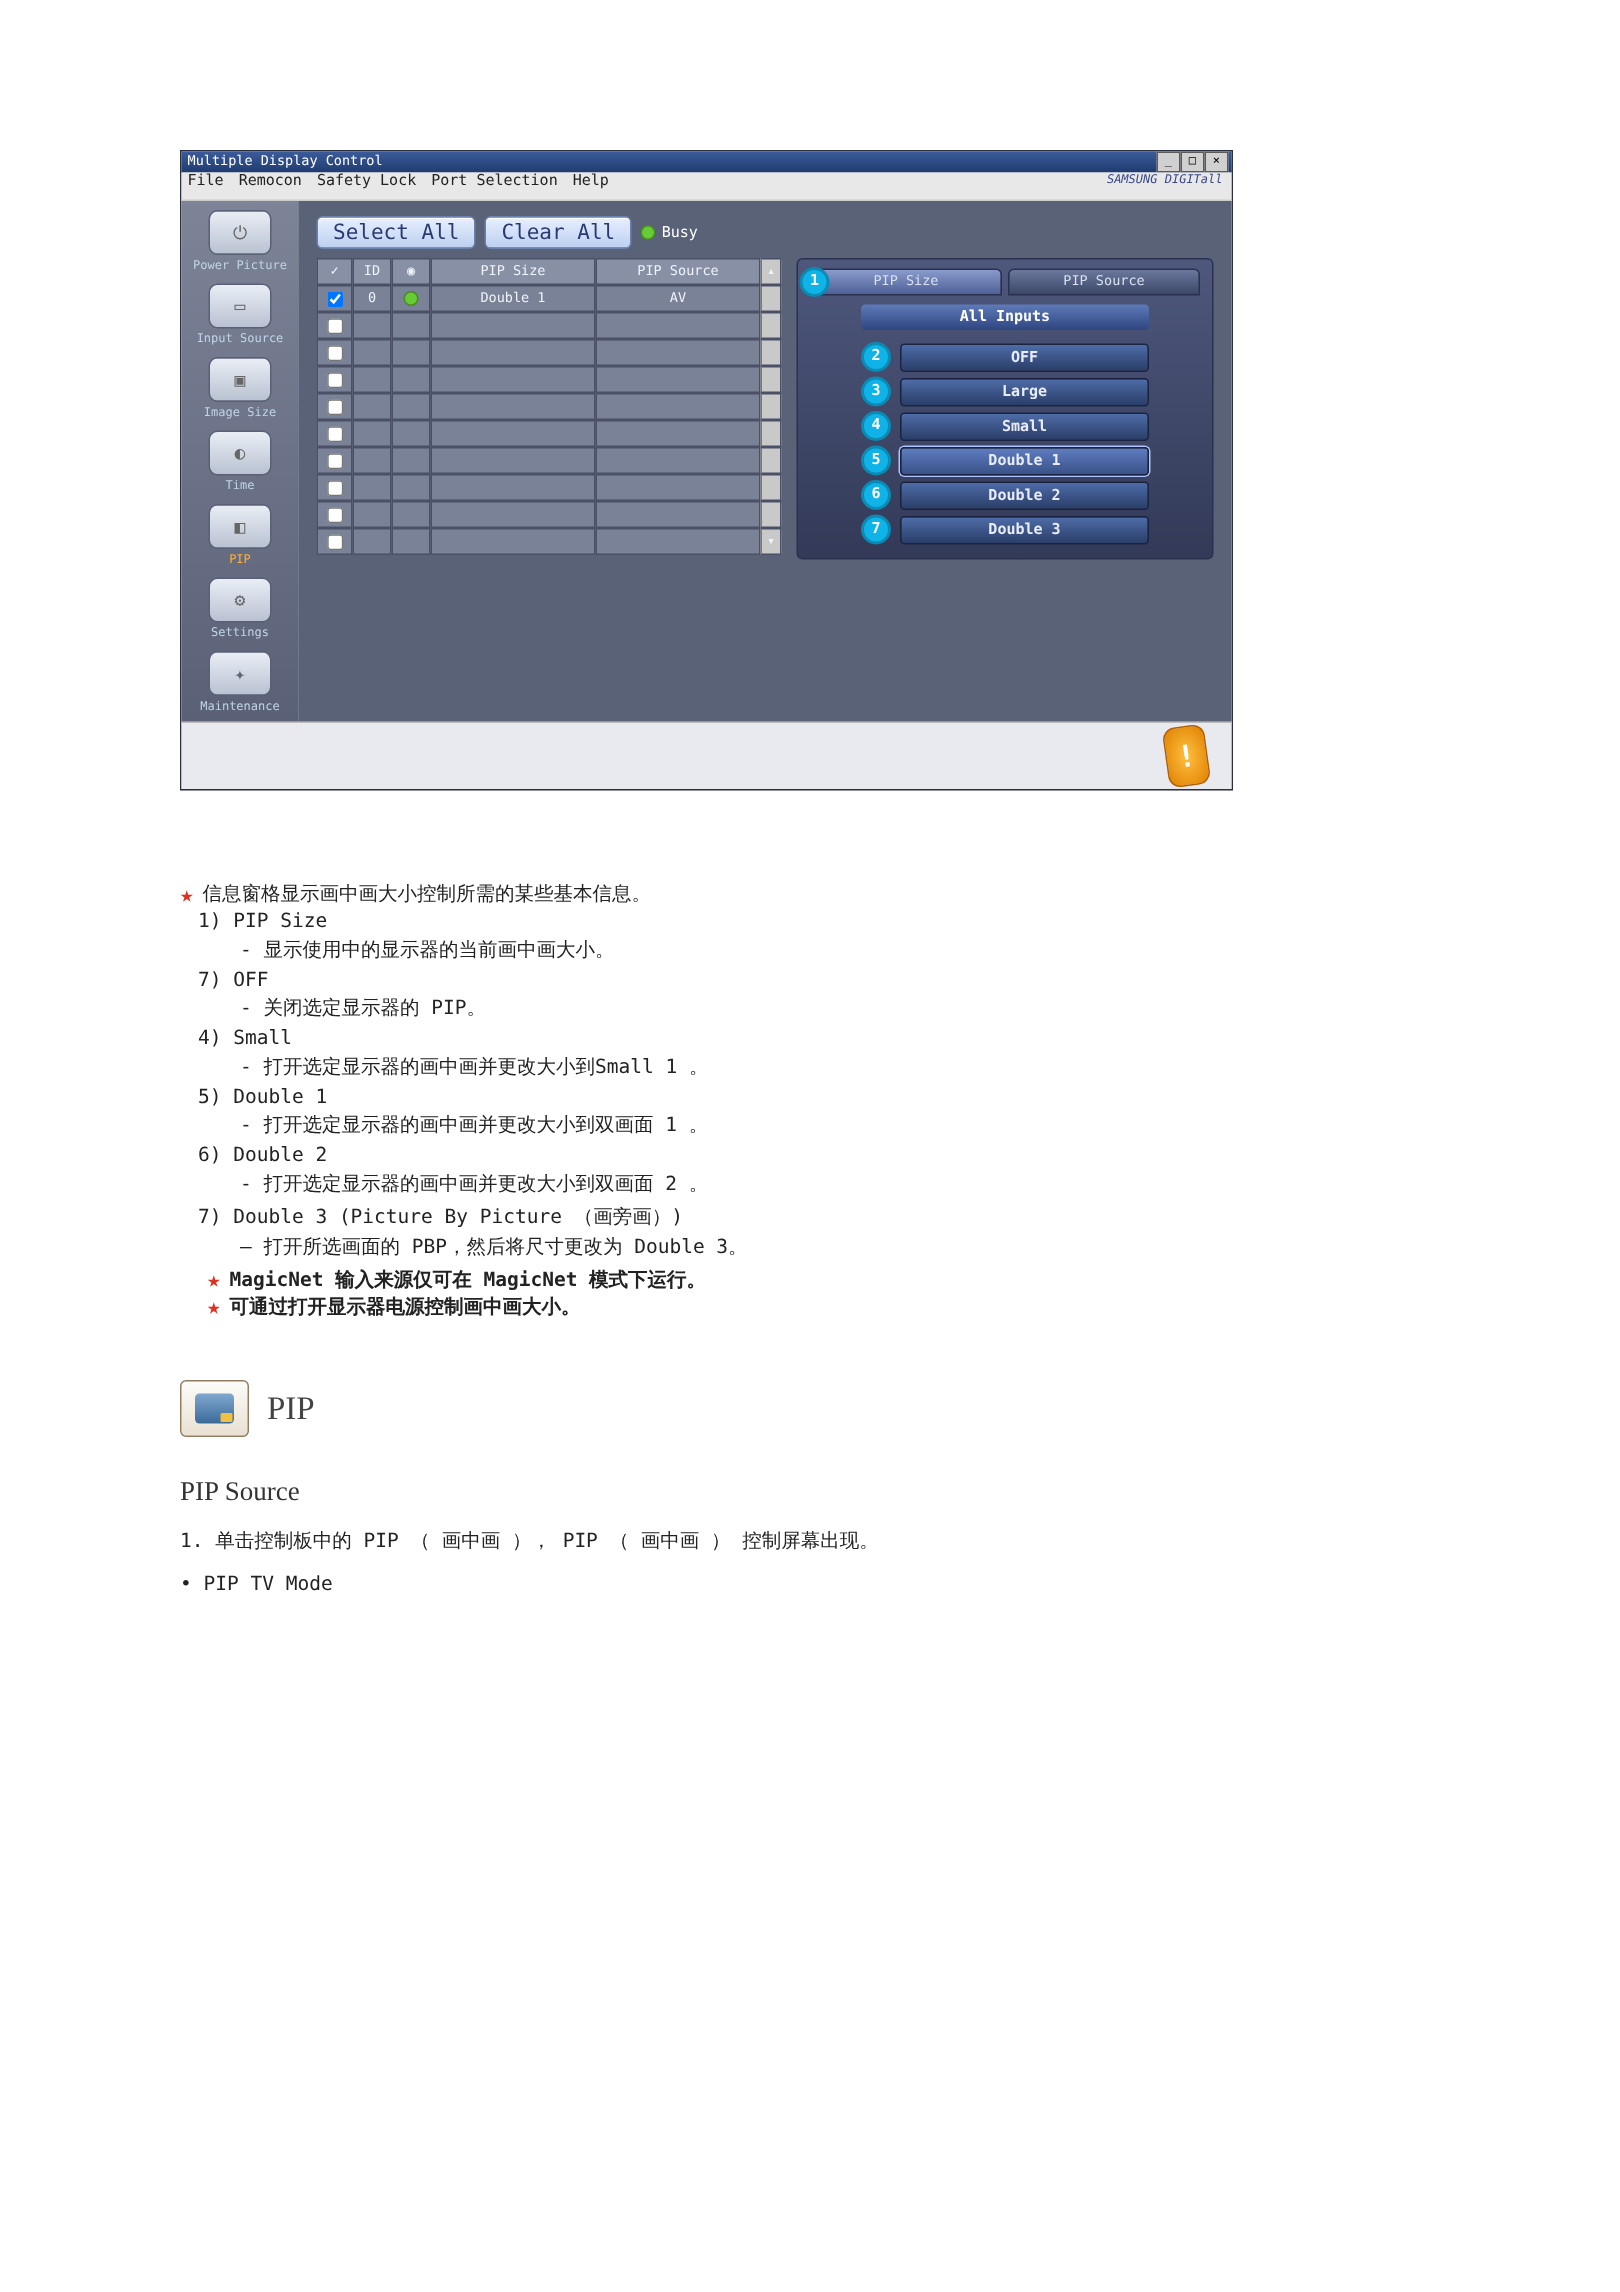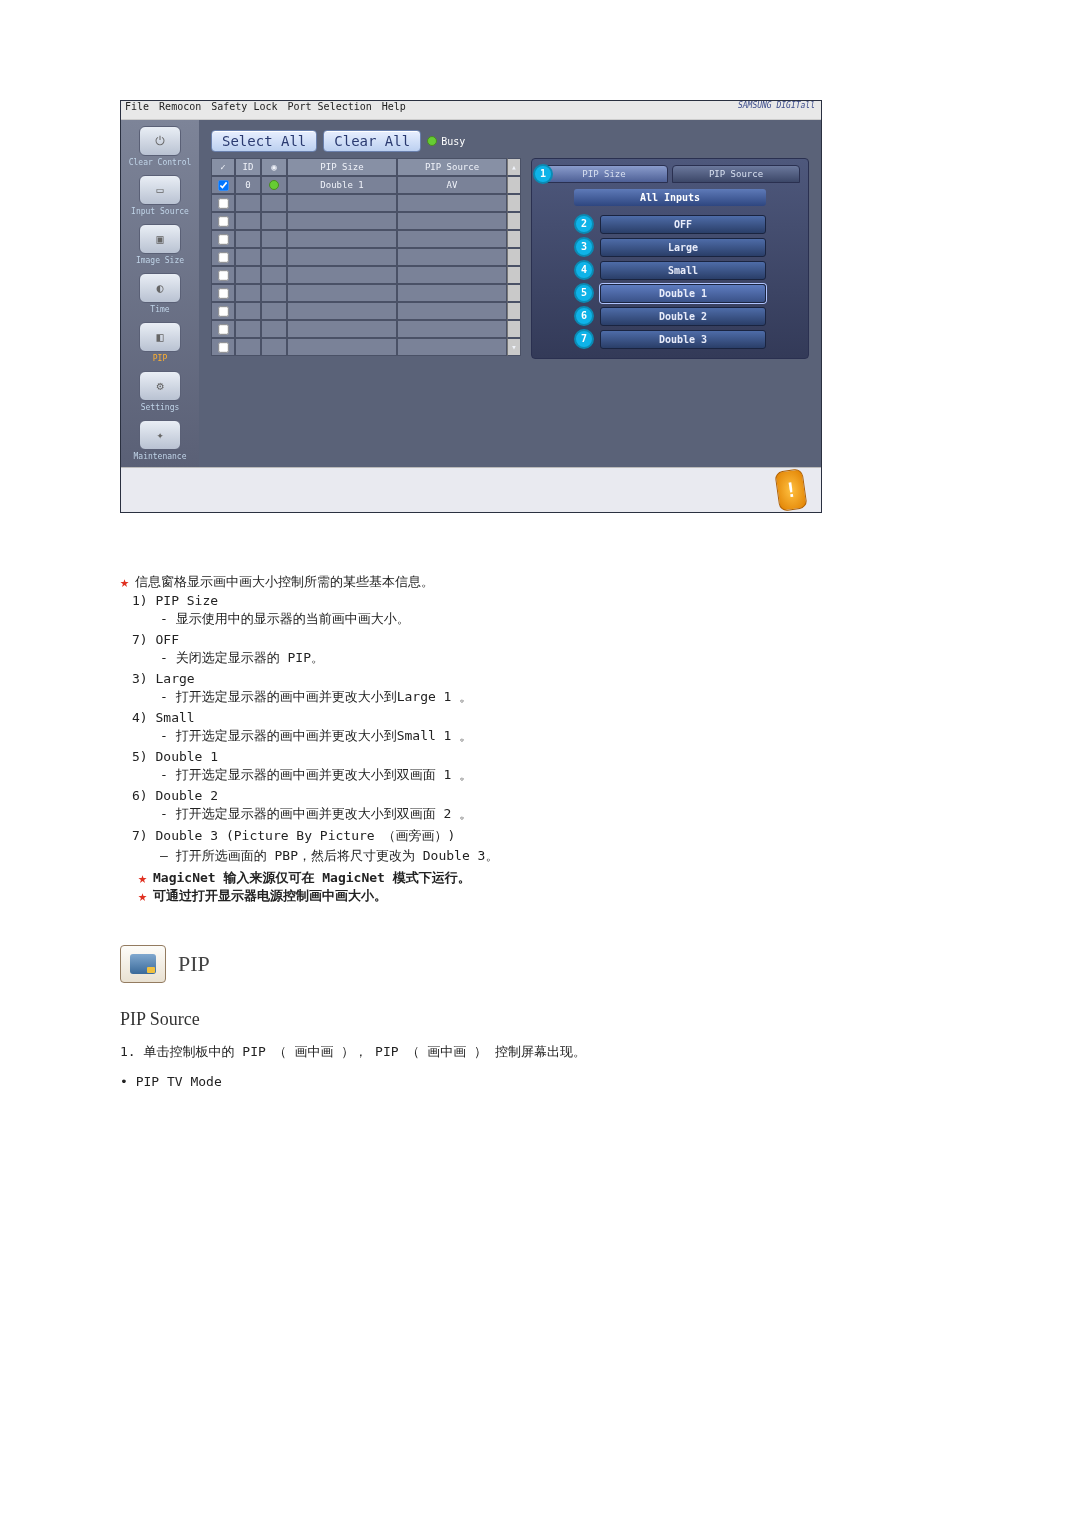--- a/index.html
+++ b/index.html
@@ -320,36 +320,44 @@
     margin-bottom: 4px;
   }
 </style>
 </head>
 <body>
 
 <div class="page">
 
   <div class="app-window">
 
+    <div class="titlebar">
+      <span>Multiple Display Control</span>
+      <div class="window-controls">
+        <div class="wc">_</div>
+        <div class="wc">□</div>
+        <div class="wc">×</div>
+      </div>
+    </div>
 
     <div class="menubar">
       <span>File</span>
       <span>Remocon</span>
       <span>Safety Lock</span>
       <span>Port Selection</span>
       <span>Help</span>
       <span class="brand">SAMSUNG DIGITall</span>
     </div>
 
     <div class="app-body">
       <div class="sidebar">
 
       <div class="s-item">
             <div class="s-icon">⏻</div>
-            <div>Clear Control</div>
+            <div>Power Picture</div>
           </div>
           <div class="s-item">
             <div class="s-icon">▭</div>
             <div>Input Source</div>
           </div>
           <div class="s-item">
             <div class="s-icon">▣</div>
             <div>Image Size</div>
           </div>
           <div class="s-item">
@@ -552,24 +560,20 @@
     <div class="doc-list" id="doc-list">
         <div>
           <p>1) PIP Size</p>
           <p class="sub">- 显示使用中的显示器的当前画中画大小。</p>
         </div>
         <div>
           <p>7) OFF</p>
           <p class="sub">- 关闭选定显示器的 PIP。</p>
         </div>
         <div>
-          <p>3) Large</p>
-          <p class="sub">- 打开选定显示器的画中画并更改大小到Large 1 。</p>
-        </div>
-        <div>
           <p>4) Small</p>
           <p class="sub">- 打开选定显示器的画中画并更改大小到Small 1 。</p>
         </div>
         <div>
           <p>5) Double 1</p>
           <p class="sub">- 打开选定显示器的画中画并更改大小到双画面 1 。</p>
         </div>
         <div>
           <p>6) Double 2</p>
           <p class="sub">- 打开选定显示器的画中画并更改大小到双画面 2 。</p>

